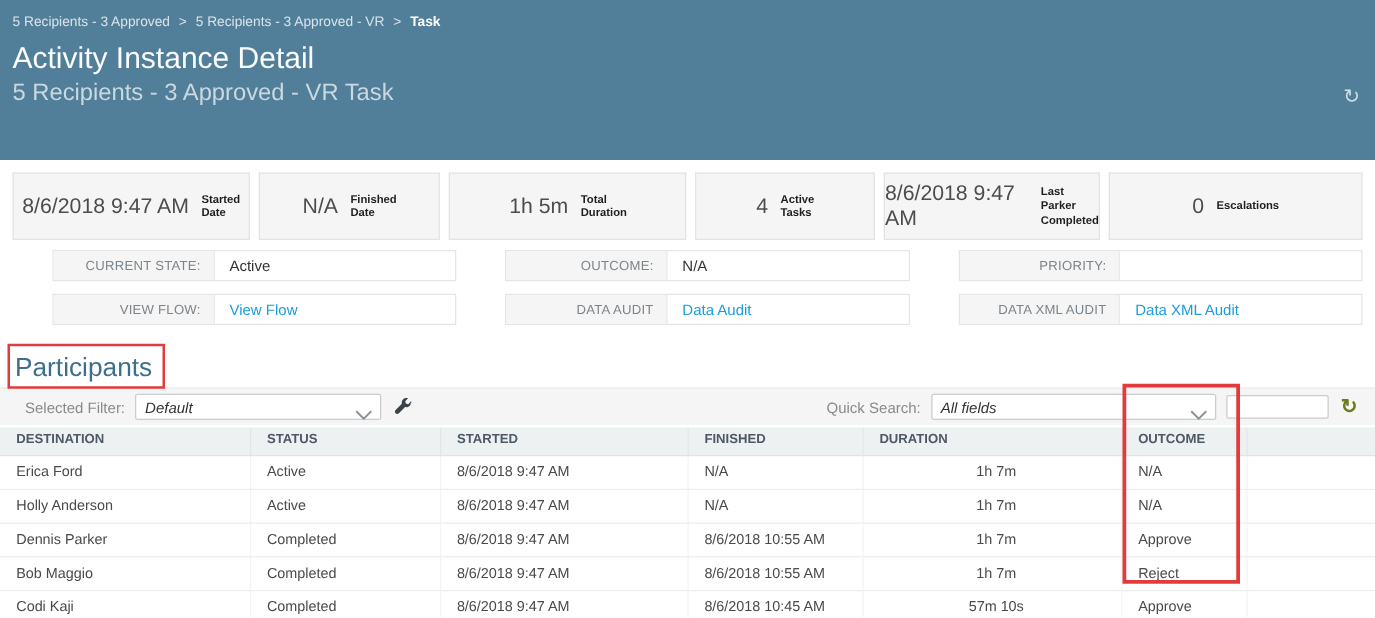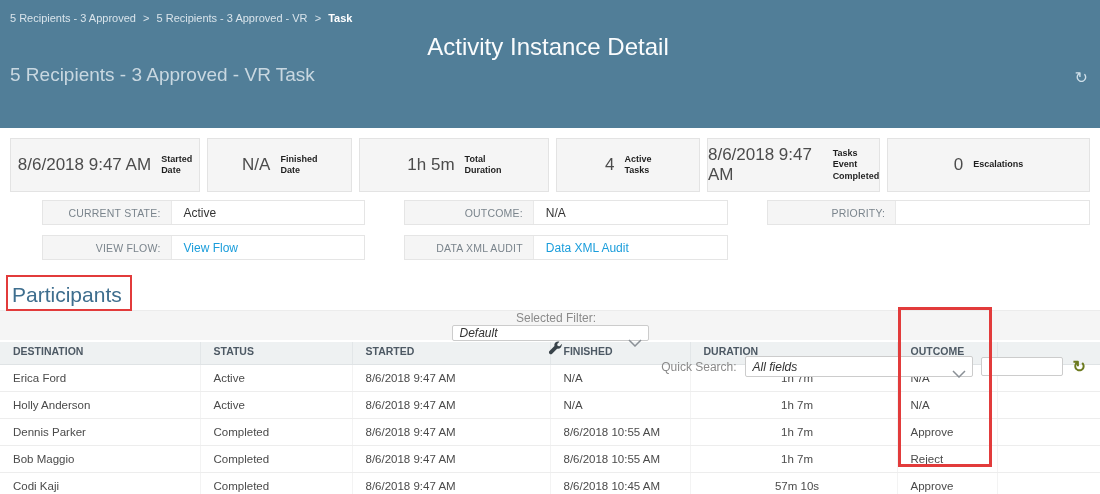--- a/index.html
+++ b/index.html
@@ -7,21 +7,21 @@
   .page {
     position:relative; width:1100px; height:494px; overflow:hidden;
     background:#fff; font-family:"Liberation Sans", sans-serif;
   }
 
   
   .hdr { height:128px; background:#517e98; padding:12px 14px 0 10px; position:relative; }
   .crumb { font-size:11px; color:#d9e4eb; }
   .crumb .sep { margin:0 4px; }
   .crumb .current { font-weight:bold; color:#fff; }
-  .title { font-size:24px; font-weight:400; color:#fafcfd; margin-top:9px;text-align:center; }
+  .title { font-size:24px; font-weight:400; color:#fafcfd; margin-top:9px; }
   .subtitle { font-size:19px; font-weight:400; color:#c9d8e1; margin-top:3px; }
   .hdr-refresh {
     position:absolute; right:12px; top:70px; background:none; border:none;
     color:#cfdfe9; font-size:16px; cursor:pointer; line-height:1;
   }
 
   
   .cards { display:flex; gap:7px; margin:10px 10px 8px 10px; height:54px; }
   .card {
     background:#f5f5f5; border:1px solid #e3e3e3;
@@ -52,21 +52,21 @@
   
   .ptc-wrap { height:40px; padding-top:5px; }
   .ptc-head {
     display:inline-block; margin-left:6px; border:2px solid #e23b3b;
     padding:6px 8px 2px 4px; font-size:21px; font-weight:400; color:#3e6e8e;
   }
 
   
   .toolbar {
     height:30px; background:#f5f5f5; border-top:1px solid #ececec;
-    display:flex; align-items:center; margin-bottom:2px;flex-direction:column;
+    display:flex; align-items:center; margin-bottom:2px;
   }
   .tb-label { font-size:12px; color:#8a8a8a; margin-right:8px; }
   .tb-label.first { margin-left:20px; }
   .dropdown {
     position:relative; height:21px; background:#fff; border:1px solid #ccc; border-radius:2px;
     display:flex; align-items:center; padding:0 22px 0 7px; cursor:pointer;font-style:italic;
   }
   .dropdown.filter-dd { width:197px; }
   .dropdown.search-dd { width:228px; }
   .dd-text { font-size:12px; color:#333; }
@@ -150,21 +150,21 @@
       <span class="card-label">Total
 Duration</span>
     </div>
     <div class="card c3">
       <span class="card-value">4</span>
       <span class="card-label">Active
 Tasks</span>
     </div>
     <div class="card c4">
       <span class="card-value">8/6/2018 9:47 AM</span>
-      <span class="card-label">Tasks Event
+      <span class="card-label">Last Parker
 Completed</span>
     </div>
     <div class="card c5">
       <span class="card-value">0</span>
       <span class="card-label">Escalations</span>
     </div>
   </div>
 
   <div class="info-grid">
     <div class="info-pair">
@@ -175,20 +175,26 @@
       <div class="info-label">OUTCOME:</div>
       <div class="info-value">N/A</div>
     </div>
     <div class="info-pair">
       <div class="info-label">PRIORITY:</div>
     </div>
     <div class="info-pair">
       <div class="info-label">VIEW FLOW:</div>
       <div class="info-value">
           <a href="#">View Flow</a>
+        </div>
+    </div>
+    <div class="info-pair">
+      <div class="info-label">DATA AUDIT</div>
+      <div class="info-value">
+          <a href="#">Data Audit</a>
         </div>
     </div>
     <div class="info-pair">
       <div class="info-label">DATA XML AUDIT</div>
       <div class="info-value">
           <a href="#">Data XML Audit</a>
         </div>
     </div>
   </div>
 

